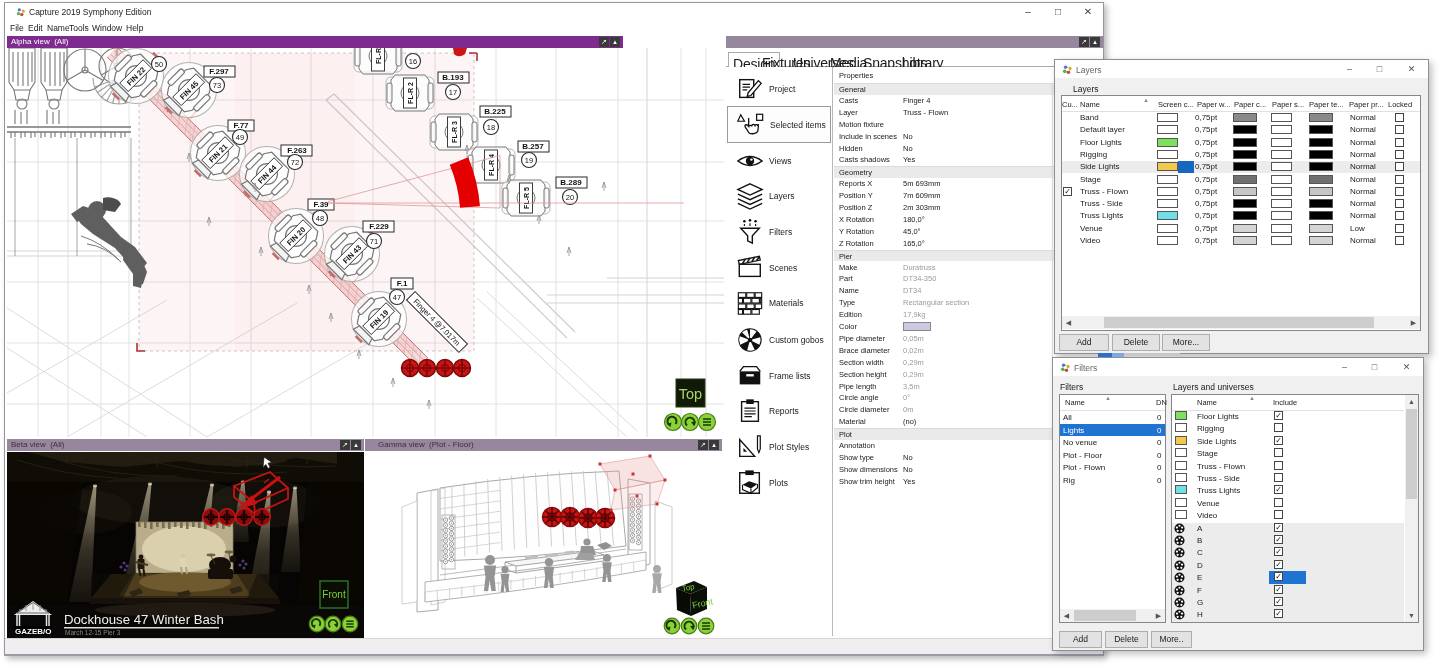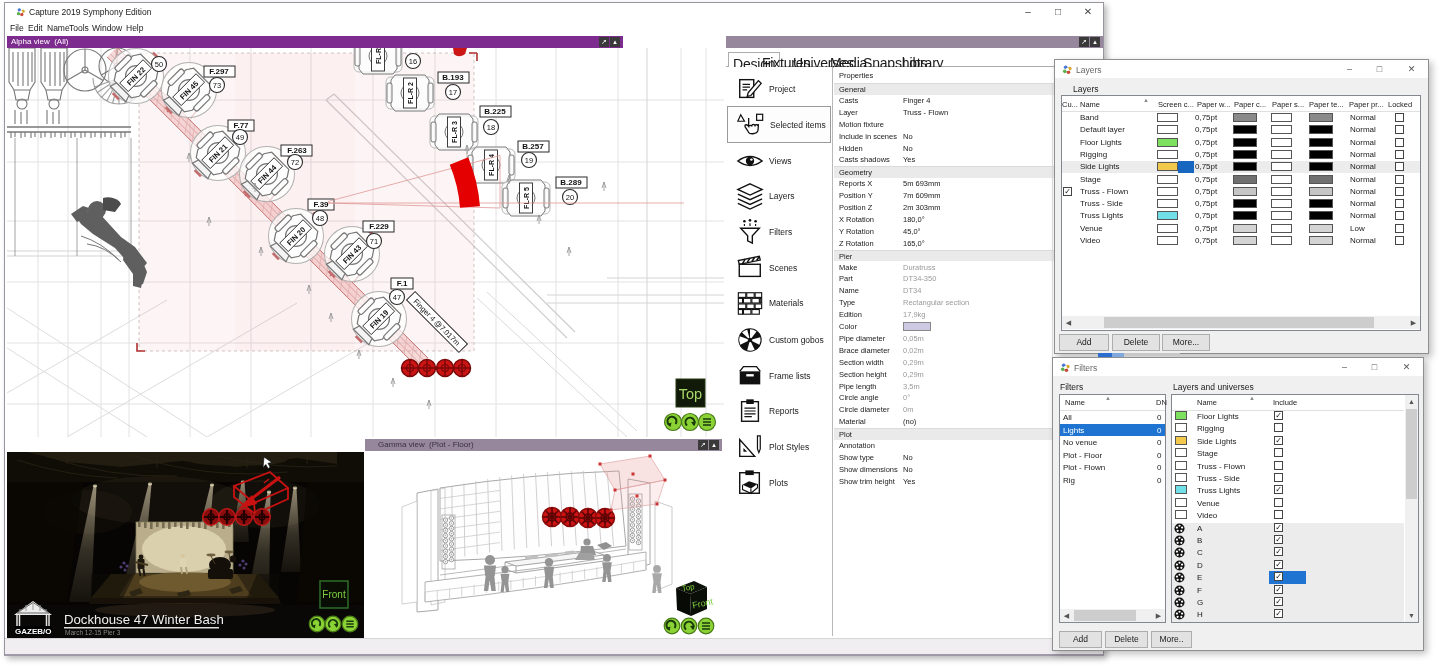--- a/index.html
+++ b/index.html
@@ -810,20 +810,23 @@
 <div class="prow" style="top:396.8px">
           <span class="pl">Show dimensions</span>
           <span class="pv">No</span>
         </div>
 <div class="prow" style="top:408.7px">
           <span class="pl">Show trim height</span>
           <span class="pv">Yes</span>
         </div>
 <div style="position:absolute;left:218px;top:16px;width:1px;height:406px;background:#e0e0e0"></div>
       </div>
+  </div>
+  <div class="vh inactive" style="left:2px;top:436px;width:357px;"><span style="margin-left:4px">Beta view&nbsp; (All)</span>
+    <span class="abs" style="right:3px;top:1px"><span class="hbtn">↗</span><span class="hbtn">▴</span></span>
   </div>
   <div class="vh inactive" style="left:360px;top:436px;width:357px;"><span style="margin-left:13px">Gamma view&nbsp; (Plot - Floor)</span>
     <span class="abs" style="right:3px;top:1px"><span class="hbtn">↗</span><span class="hbtn">▴</span></span>
   </div>
   <div id="beta"><svg width="357" height="186" viewBox="0 0 357 186">
 <defs>
 <linearGradient id="beam" x1="0" y1="0" x2="0" y2="1">
             <stop offset="0" stop-color="#f0e2c0" stop-opacity="0.6"></stop>
             <stop offset="0.55" stop-color="#d8c8a0" stop-opacity="0.22"></stop>
             <stop offset="1" stop-color="#c0b088" stop-opacity="0.08"></stop>

